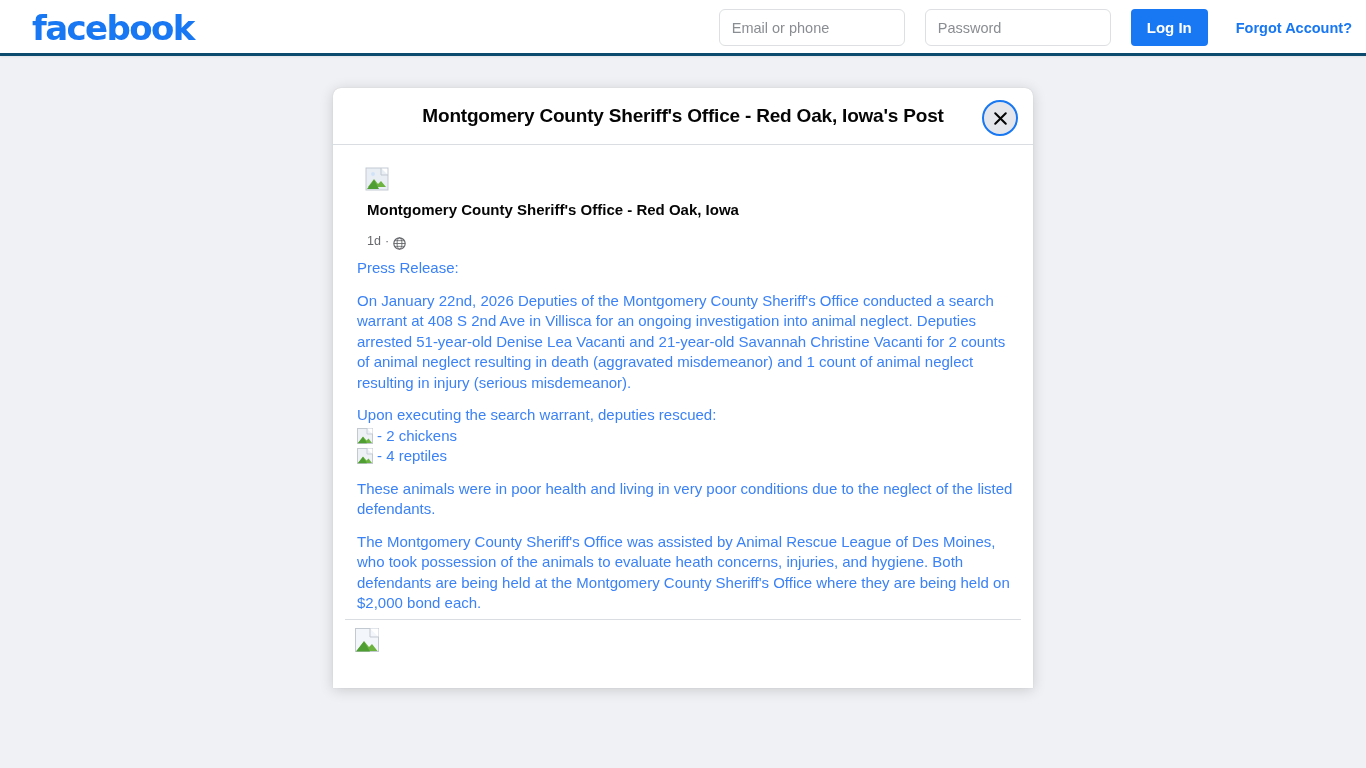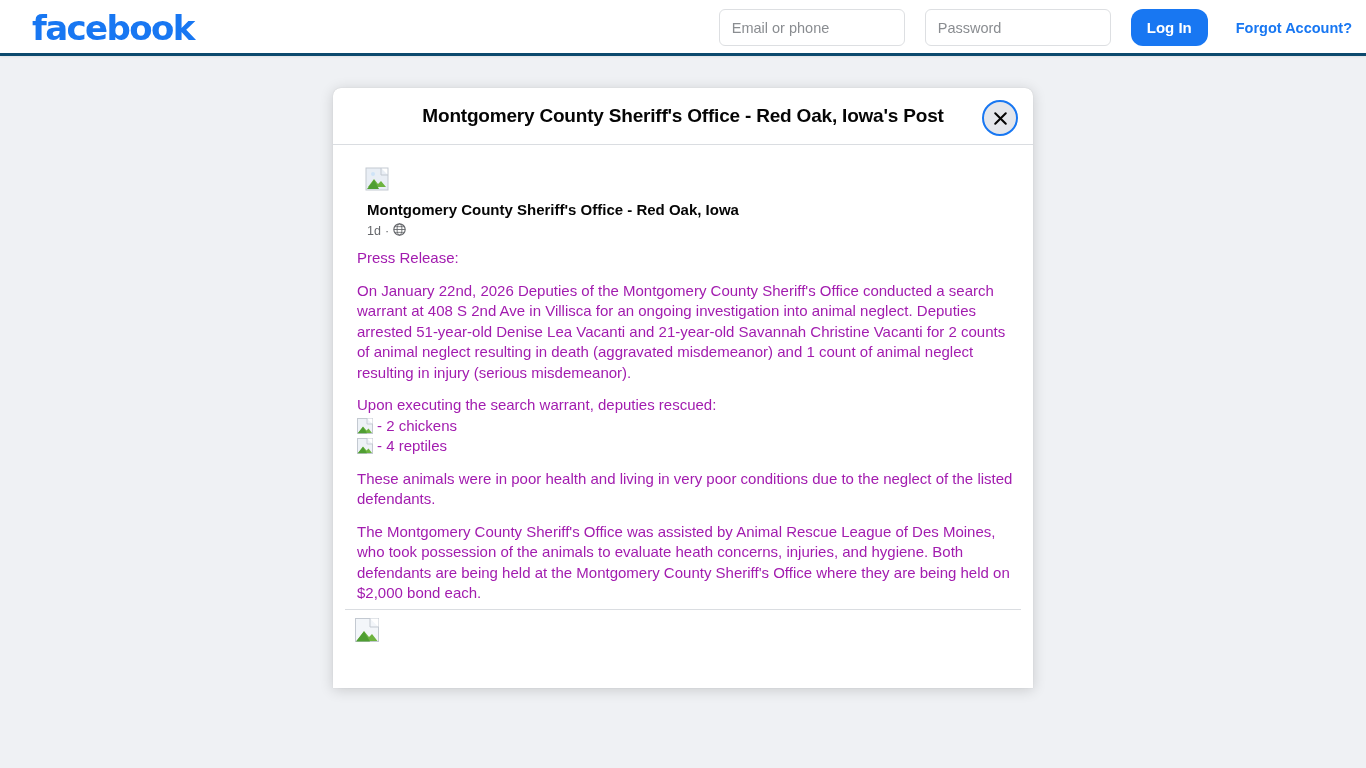--- a/index.html
+++ b/index.html
@@ -42,21 +42,21 @@
     color: #1c1e21;
     background: #fff;
     outline: none;
     font-family: "Liberation Sans", sans-serif;
   }
   .login-input::placeholder { color: #8a8d91; }
   .login-btn {
     height: 37px;
     padding: 0 16px;
     background: #1877f2;
-    border: none; border-radius: 12px;
+    border: none; border-radius: 4px;
     color: #fff;
     font-size: 15px; font-weight: bold;
     cursor: pointer;
     font-family: "Liberation Sans", sans-serif;
   }
   .forgot-link {
     color: #1877f2;
     font-size: 14.5px;
     font-weight: bold;
     text-decoration: none;
@@ -125,31 +125,31 @@
     background: #fff;
     position: relative;
     display: flex; align-items: center; justify-content: center;
   }
   .post-head-meta { margin-left: 10px; padding-top: 1px; }
   .post-author {
     font-size: 15px; font-weight: bold; color: #050505;
     line-height: 19px;
   }
   .post-sub {
-    display: flex; align-items: flex-start; gap: 4px;
+    display: flex; align-items: flex-end; gap: 4px;
     font-size: 12.5px; color: #65676b;
-    line-height: 17px; margin-top: 4px;
+    line-height: 17px; margin-top: 14px;
   }
   .globe-icon { display: inline-flex; }
 
   .post-text {
     padding: 0 0 0 12px;
     font-size: 15px;
     line-height: 20.5px;
-    color: #a21caf;
+    color: #3b82f6;
     margin-top: 8px;
   }
   .post-text p { margin: 0 0 12px 0; }
   .post-text p.first { margin-top: 8px; }
   .list-line {
     display: flex; align-items: center; gap: 4px;
     margin: 0; line-height: 20.5px;
   }
   .list-line + .list-line { margin-top: 0px; }
   .para-block { margin-bottom: 12px; }

